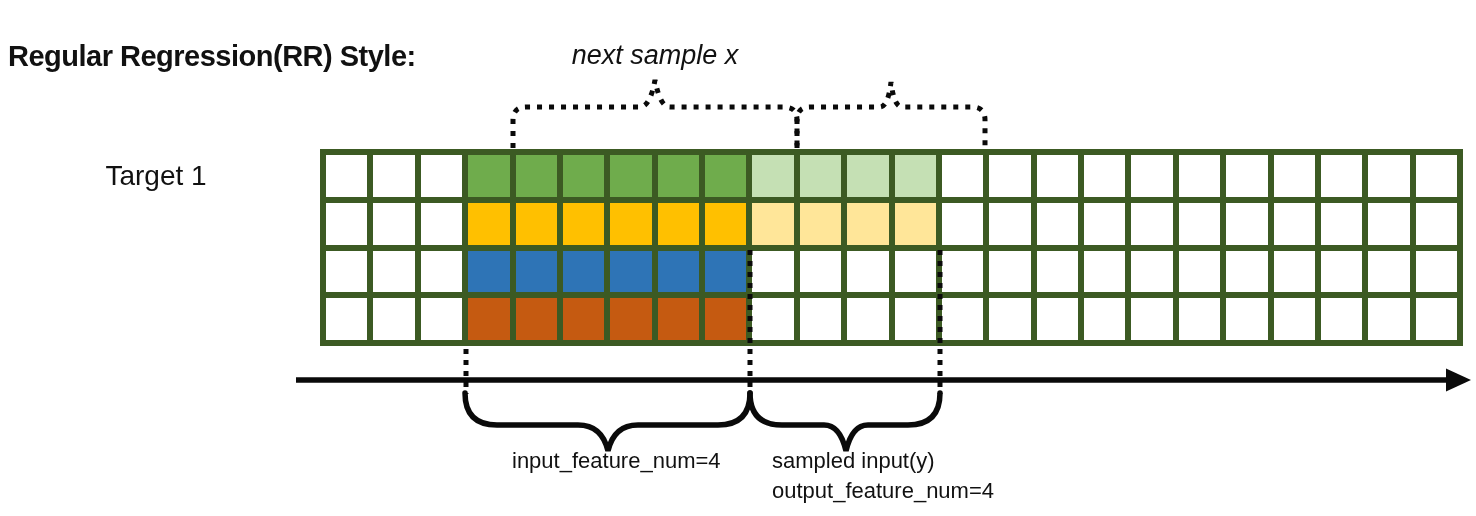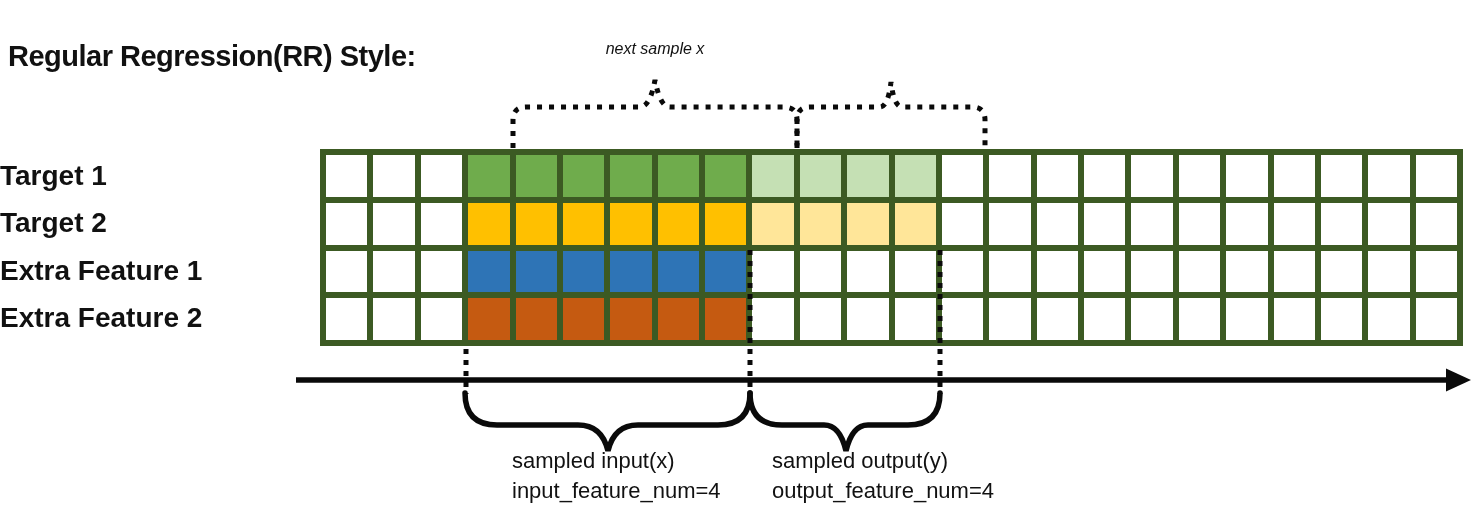--- a/index.html
+++ b/index.html
@@ -12,29 +12,29 @@
     letter-spacing:-0.5px;white-space:nowrap;
   }
   .grid{
     position:absolute;left:320px;top:113px;width:1143px;height:197px;
     box-sizing:border-box;display:grid;
     grid-template-columns:repeat(24,1fr);grid-template-rows:repeat(4,1fr);
     gap:6px;padding:6px;background:#3c5a23;
   }
   .cell{width:100%;height:100%;}
   .row-label{
-    position:absolute;left:0;width:312px;text-align:left;
-    font-size:28px;font-weight:bold;height:48px;line-height:48px;white-space:nowrap;
+    position:absolute;left:0;width:312px;text-align:center;
+    font-size:28px;font-weight:normal;height:48px;line-height:48px;white-space:nowrap;
   }
   .row-label.r0{top:116px;} .row-label.r1{top:163px;}
   .row-label.r2{top:211px;} .row-label.r3{top:258px;}
   .overlay{position:absolute;left:0;top:0;width:1476px;height:516px;}
   .top-label{
     position:absolute;top:4px;transform:translateX(-50%);
-    font-size:16px;font-style:italic;white-space:nowrap;
+    font-size:27px;font-style:italic;white-space:nowrap;
   }
   .top-label.x{left:655px;} .top-label.y{left:893px;}
   .time-label{
     position:absolute;left:150px;top:327px;width:152px;text-align:right;
     font-size:29px;font-weight:bold;
   }
   .note{
     position:absolute;top:410px;font-size:22px;line-height:30px;white-space:nowrap;
   }
   .note.input{left:512px;} .note.output{left:772px;}
@@ -42,23 +42,20 @@
 </head>
 <body>
 
 <div class="diagram">
 
   <div class="title">Regular Regression(RR) Style:</div>
 
   <div class="top-label x">next sample x</div>
 
   <div class="row-label r0">Target 1</div>
-  <div class="row-label r1">Target 2</div>
-  <div class="row-label r2">Extra Feature 1</div>
-  <div class="row-label r3">Extra Feature 2</div>
 
   <div class="grid" style="background: rgb(60, 90, 35);">
       <div class="cell" style="background: rgb(255, 255, 255);"></div>
       <div class="cell" style="background: rgb(255, 255, 255);"></div>
       <div class="cell" style="background: rgb(255, 255, 255);"></div>
       <div class="cell" style="background: rgb(111, 172, 76);"></div>
       <div class="cell" style="background: rgb(111, 172, 76);"></div>
       <div class="cell" style="background: rgb(111, 172, 76);"></div>
       <div class="cell" style="background: rgb(111, 172, 76);"></div>
       <div class="cell" style="background: rgb(111, 172, 76);"></div>
@@ -163,22 +160,21 @@
 
     <path d="M296,344 H1448" stroke="#0a0a0a" stroke-width="5.5"></path>
     <polygon points="1446,332.5 1471,344 1446,355.5" fill="#0a0a0a"></polygon>
 
     <path d="M465,357 Q465,389 497,389 H578 Q602,389 608,415 Q614,389 638,389 H718 Q750,389 750,357" stroke="#0a0a0a" stroke-width="5.5" stroke-linecap="round"></path>
     <path d="M750,357 Q750,389 782,389 H824 Q840,389 846,415 Q852,389 868,389 H908 Q940,389 940,357" stroke="#0a0a0a" stroke-width="5.5" stroke-linecap="round"></path>
   </svg>
 
 
   <div class="note input">
-    <div>sampled input(x)</div>
     <div>input_feature_num=4</div>
   </div>
 
   <div class="note output">
-    <div>sampled output(y)</div>
+    <div>sampled input(y)</div>
     <div>output_feature_num=4</div>
   </div>
 
 </div>
 
 </body></html>

